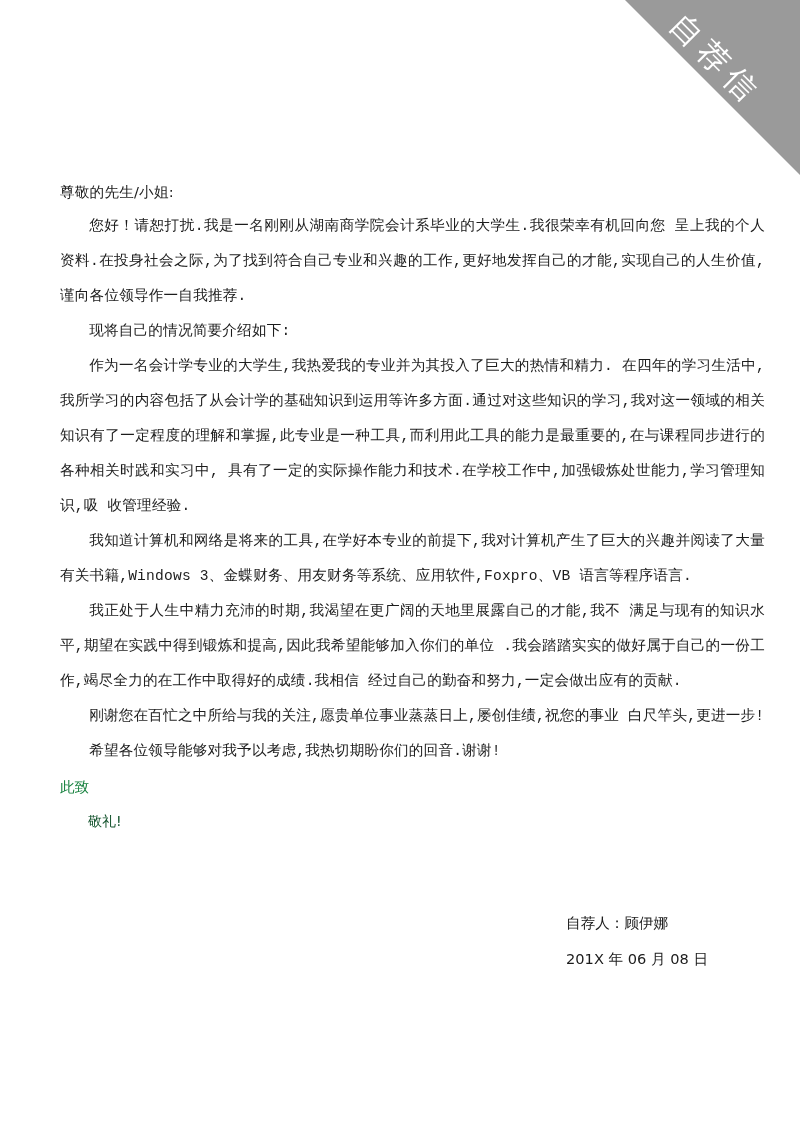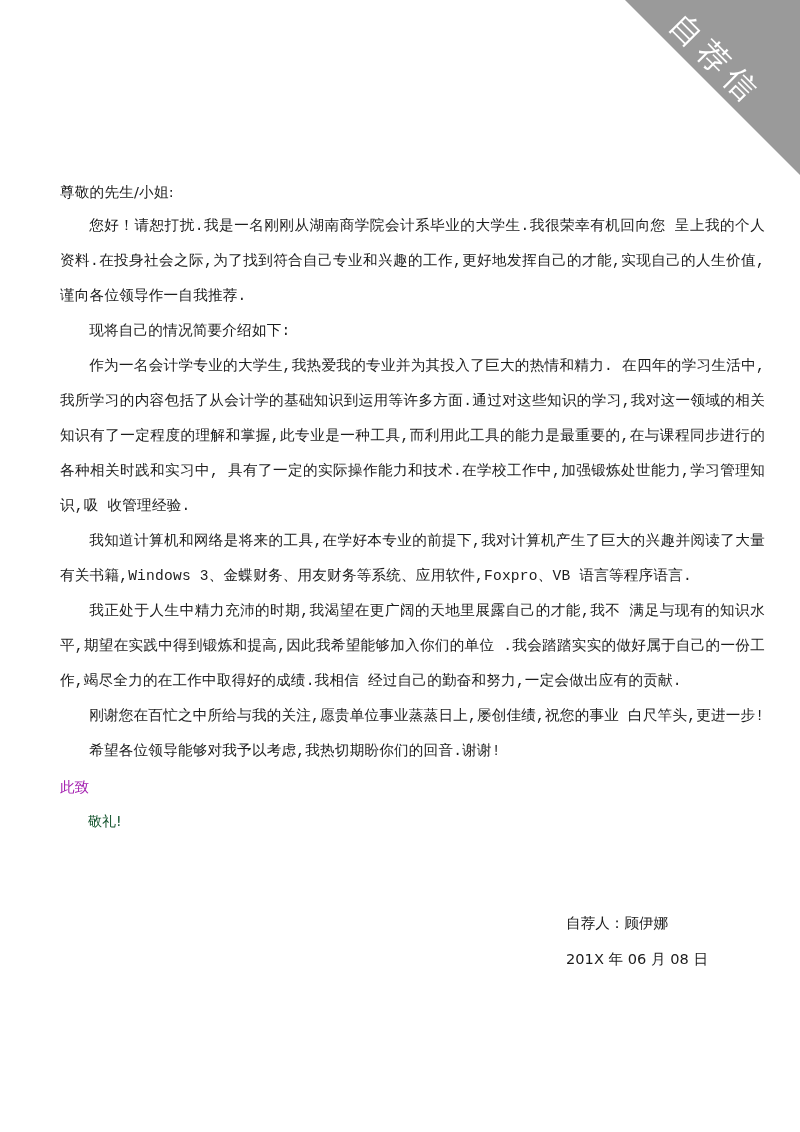--- a/index.html
+++ b/index.html
@@ -75,21 +75,21 @@
 
   .salutation {
     margin-bottom: 0 !important;
   }
 
   .indent { text-indent: 2em; font-family: Liberation Mono, monospace; }
 
   .closing-line {
     font-size: 14.6px;
     line-height: 35px;
-    color: #a21caf;
+    color: #15803d;
   }
   .closing-indent {
     font-size: 14px;
     line-height: 35px;
     color: #14532d;
     text-indent: 2em;
   }
 
   
   .signature {

